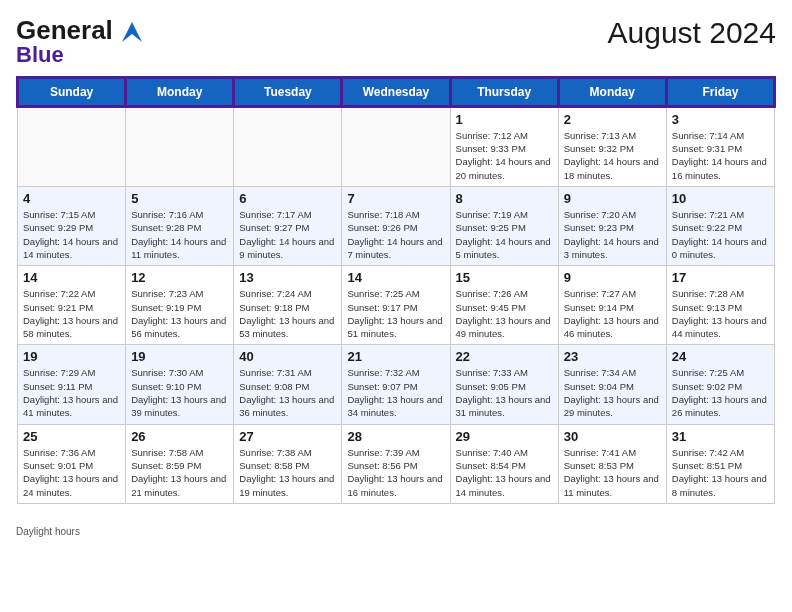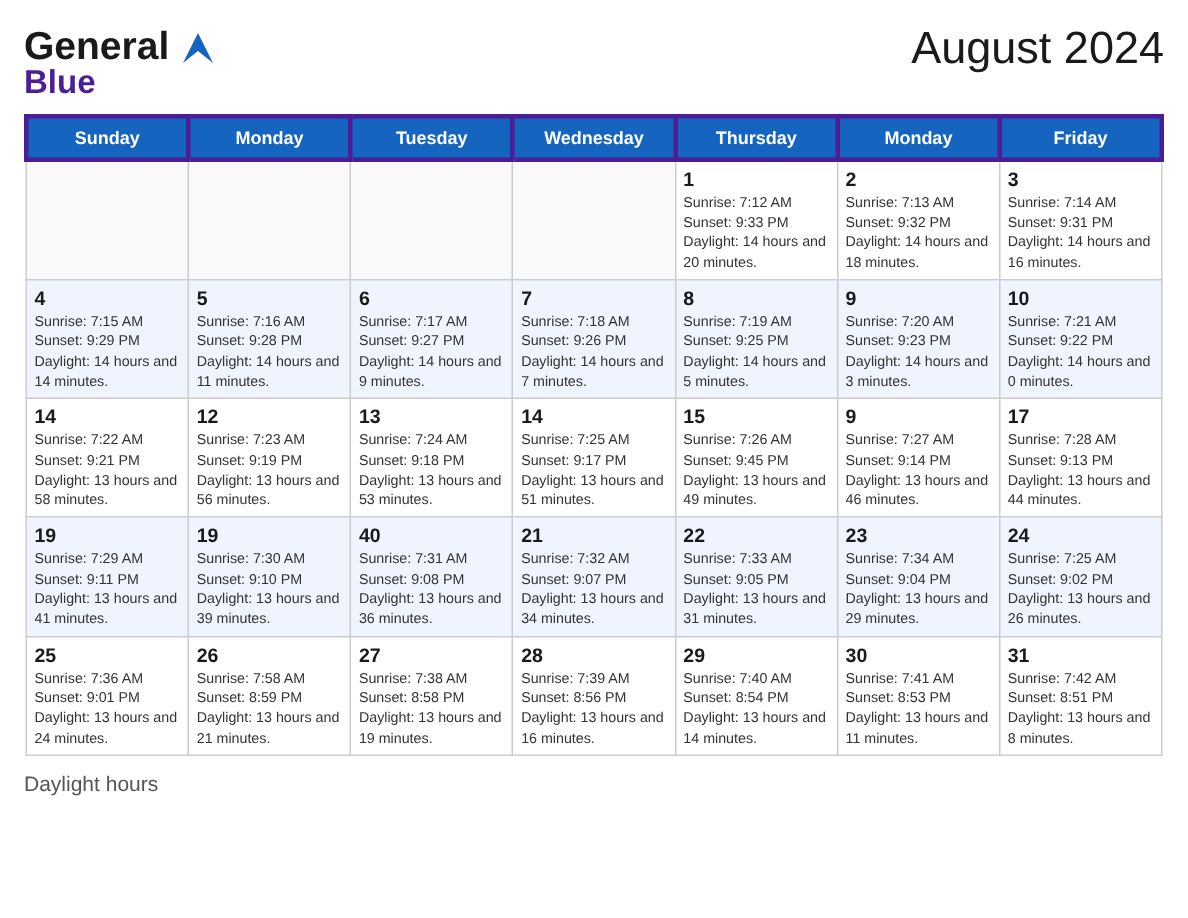--- a/index.html
+++ b/index.html
@@ -72,22 +72,22 @@
       color: #1a1a1a;
       display: block;
       margin-bottom: 2px;
     }
     .day-info {
       font-size: 9.5px;
       line-height: 1.4;
       color: #333;
     }
     .footer {
-      margin-top: 10px;
-      font-size: 14px;
+      margin-top: 22px;
+      font-size: 10px;
       color: #555;
     }
     
     .row-even td { background: #f0f4ff; }
     .row-odd td { background: #fff; }
     .row-odd td.empty { background: #f9f9f9; }
   </style>
 </head>
 <body>
 

